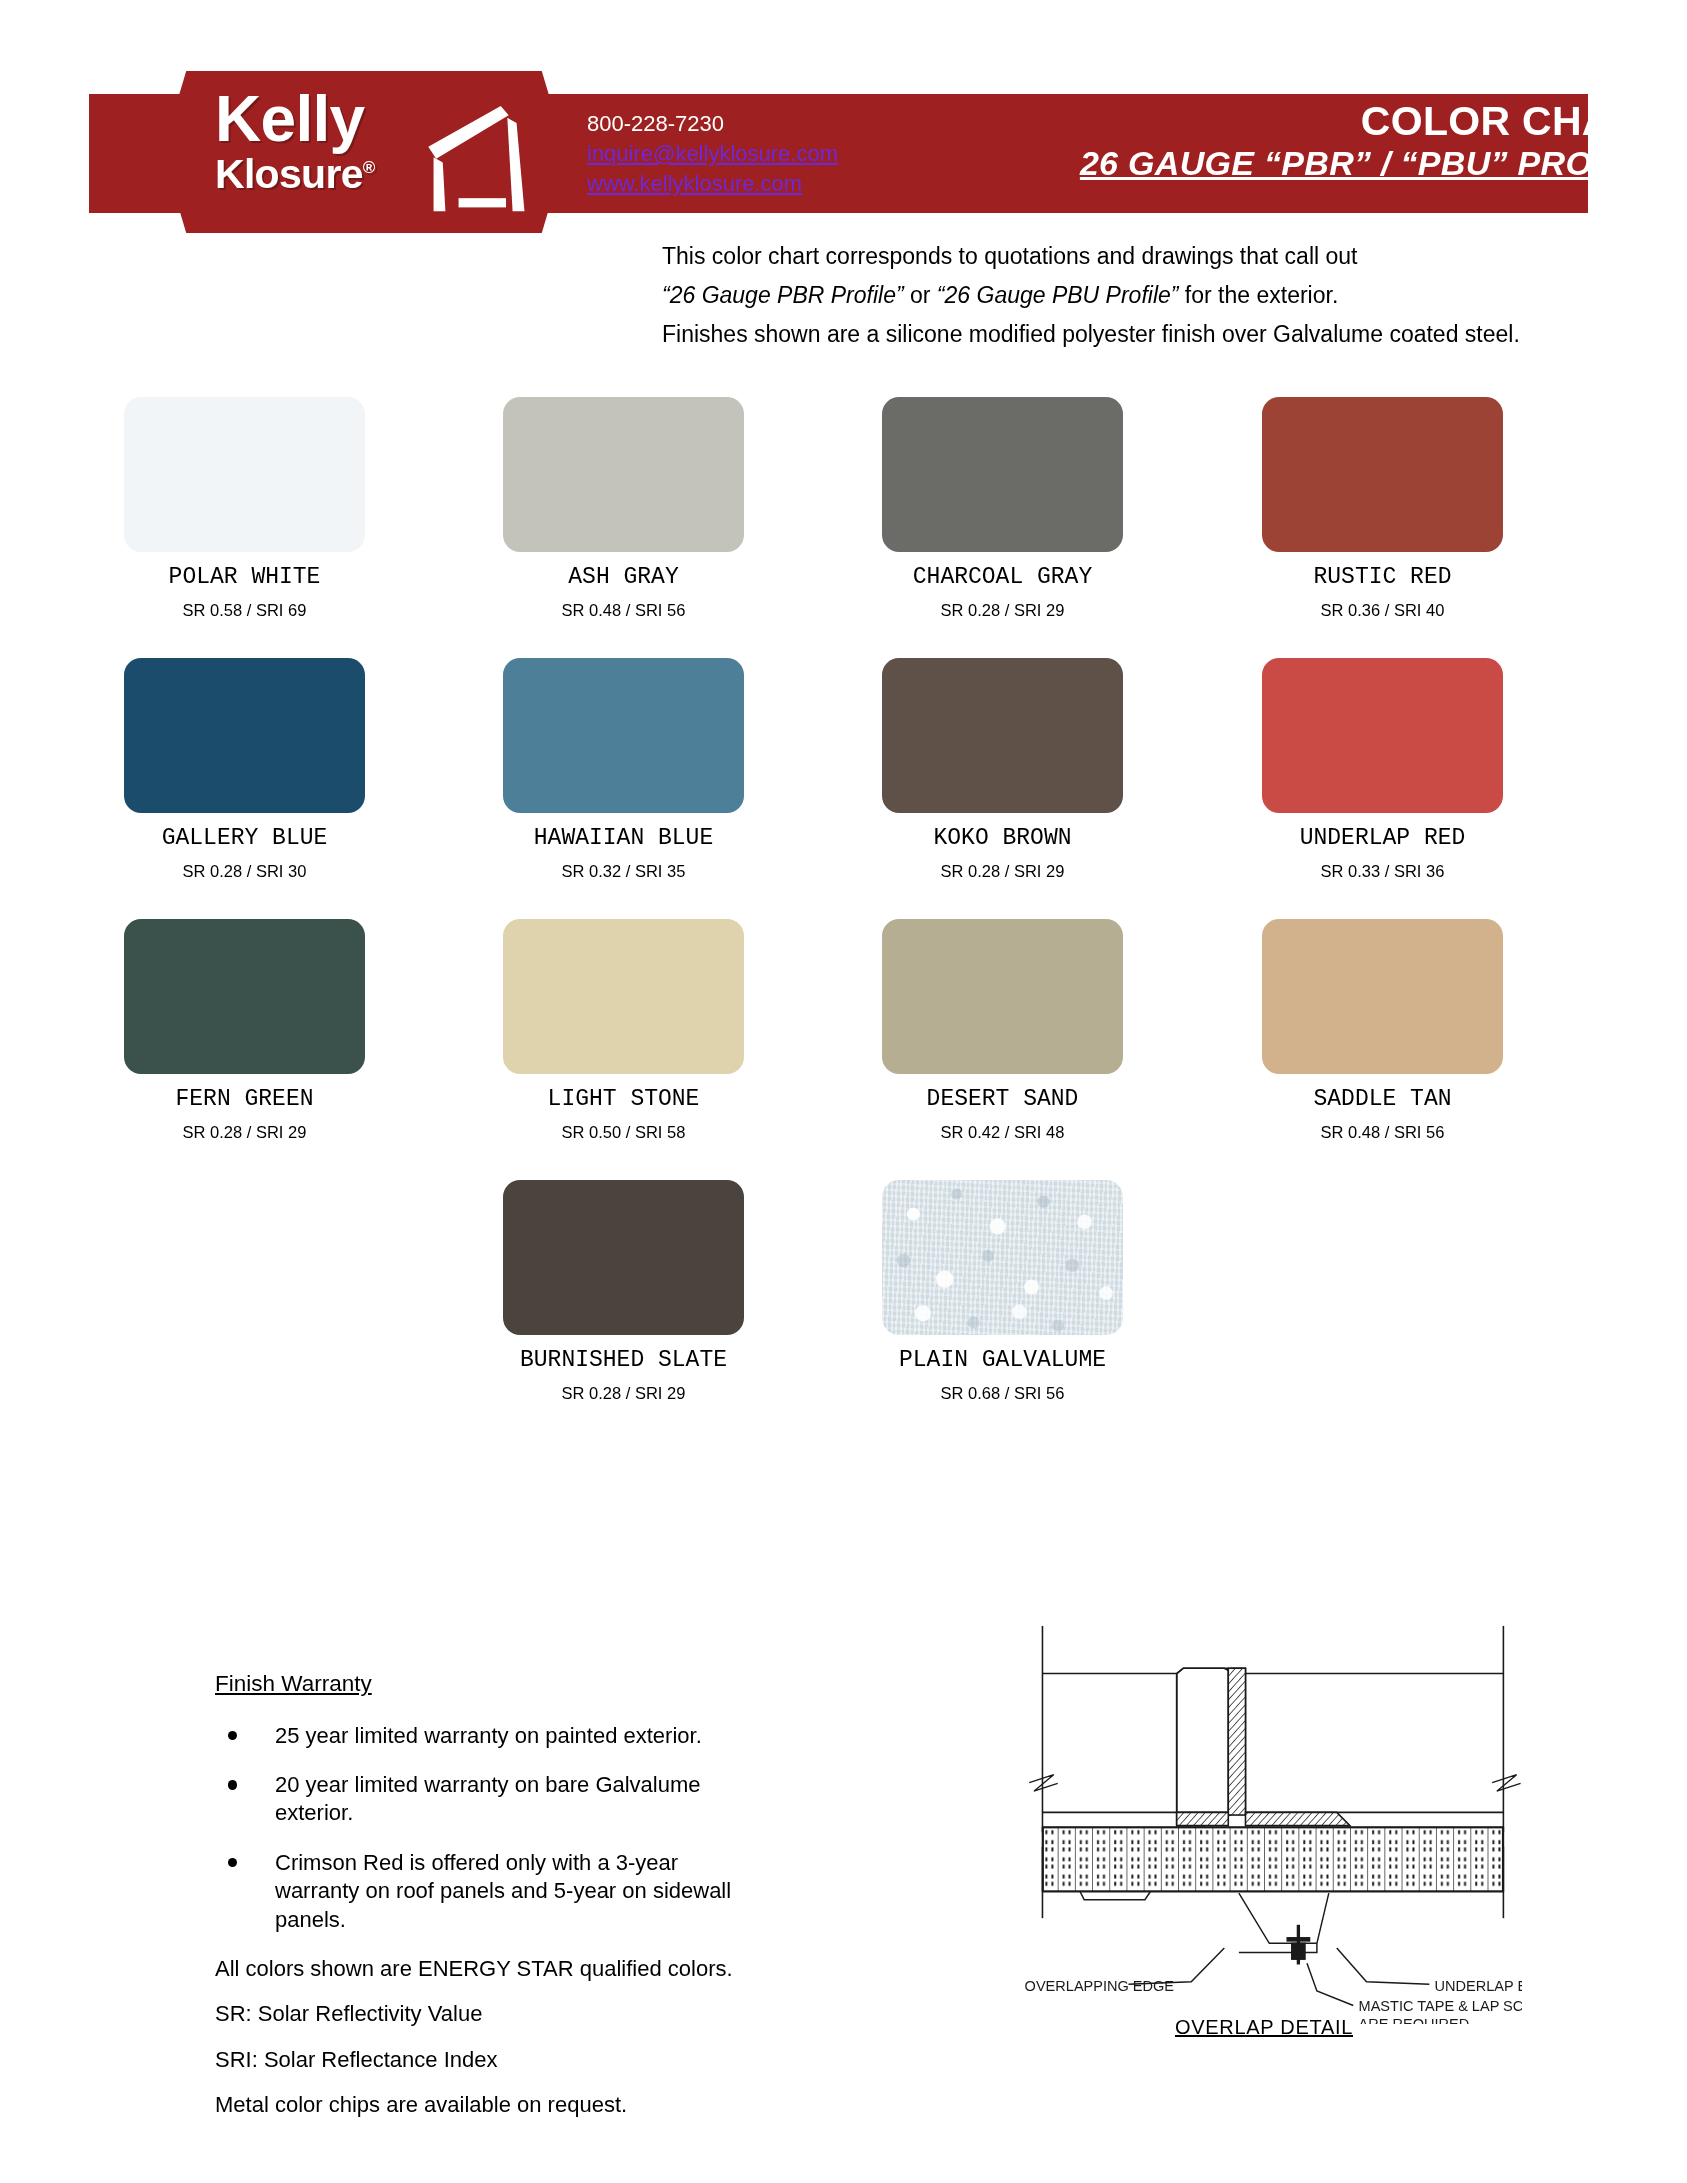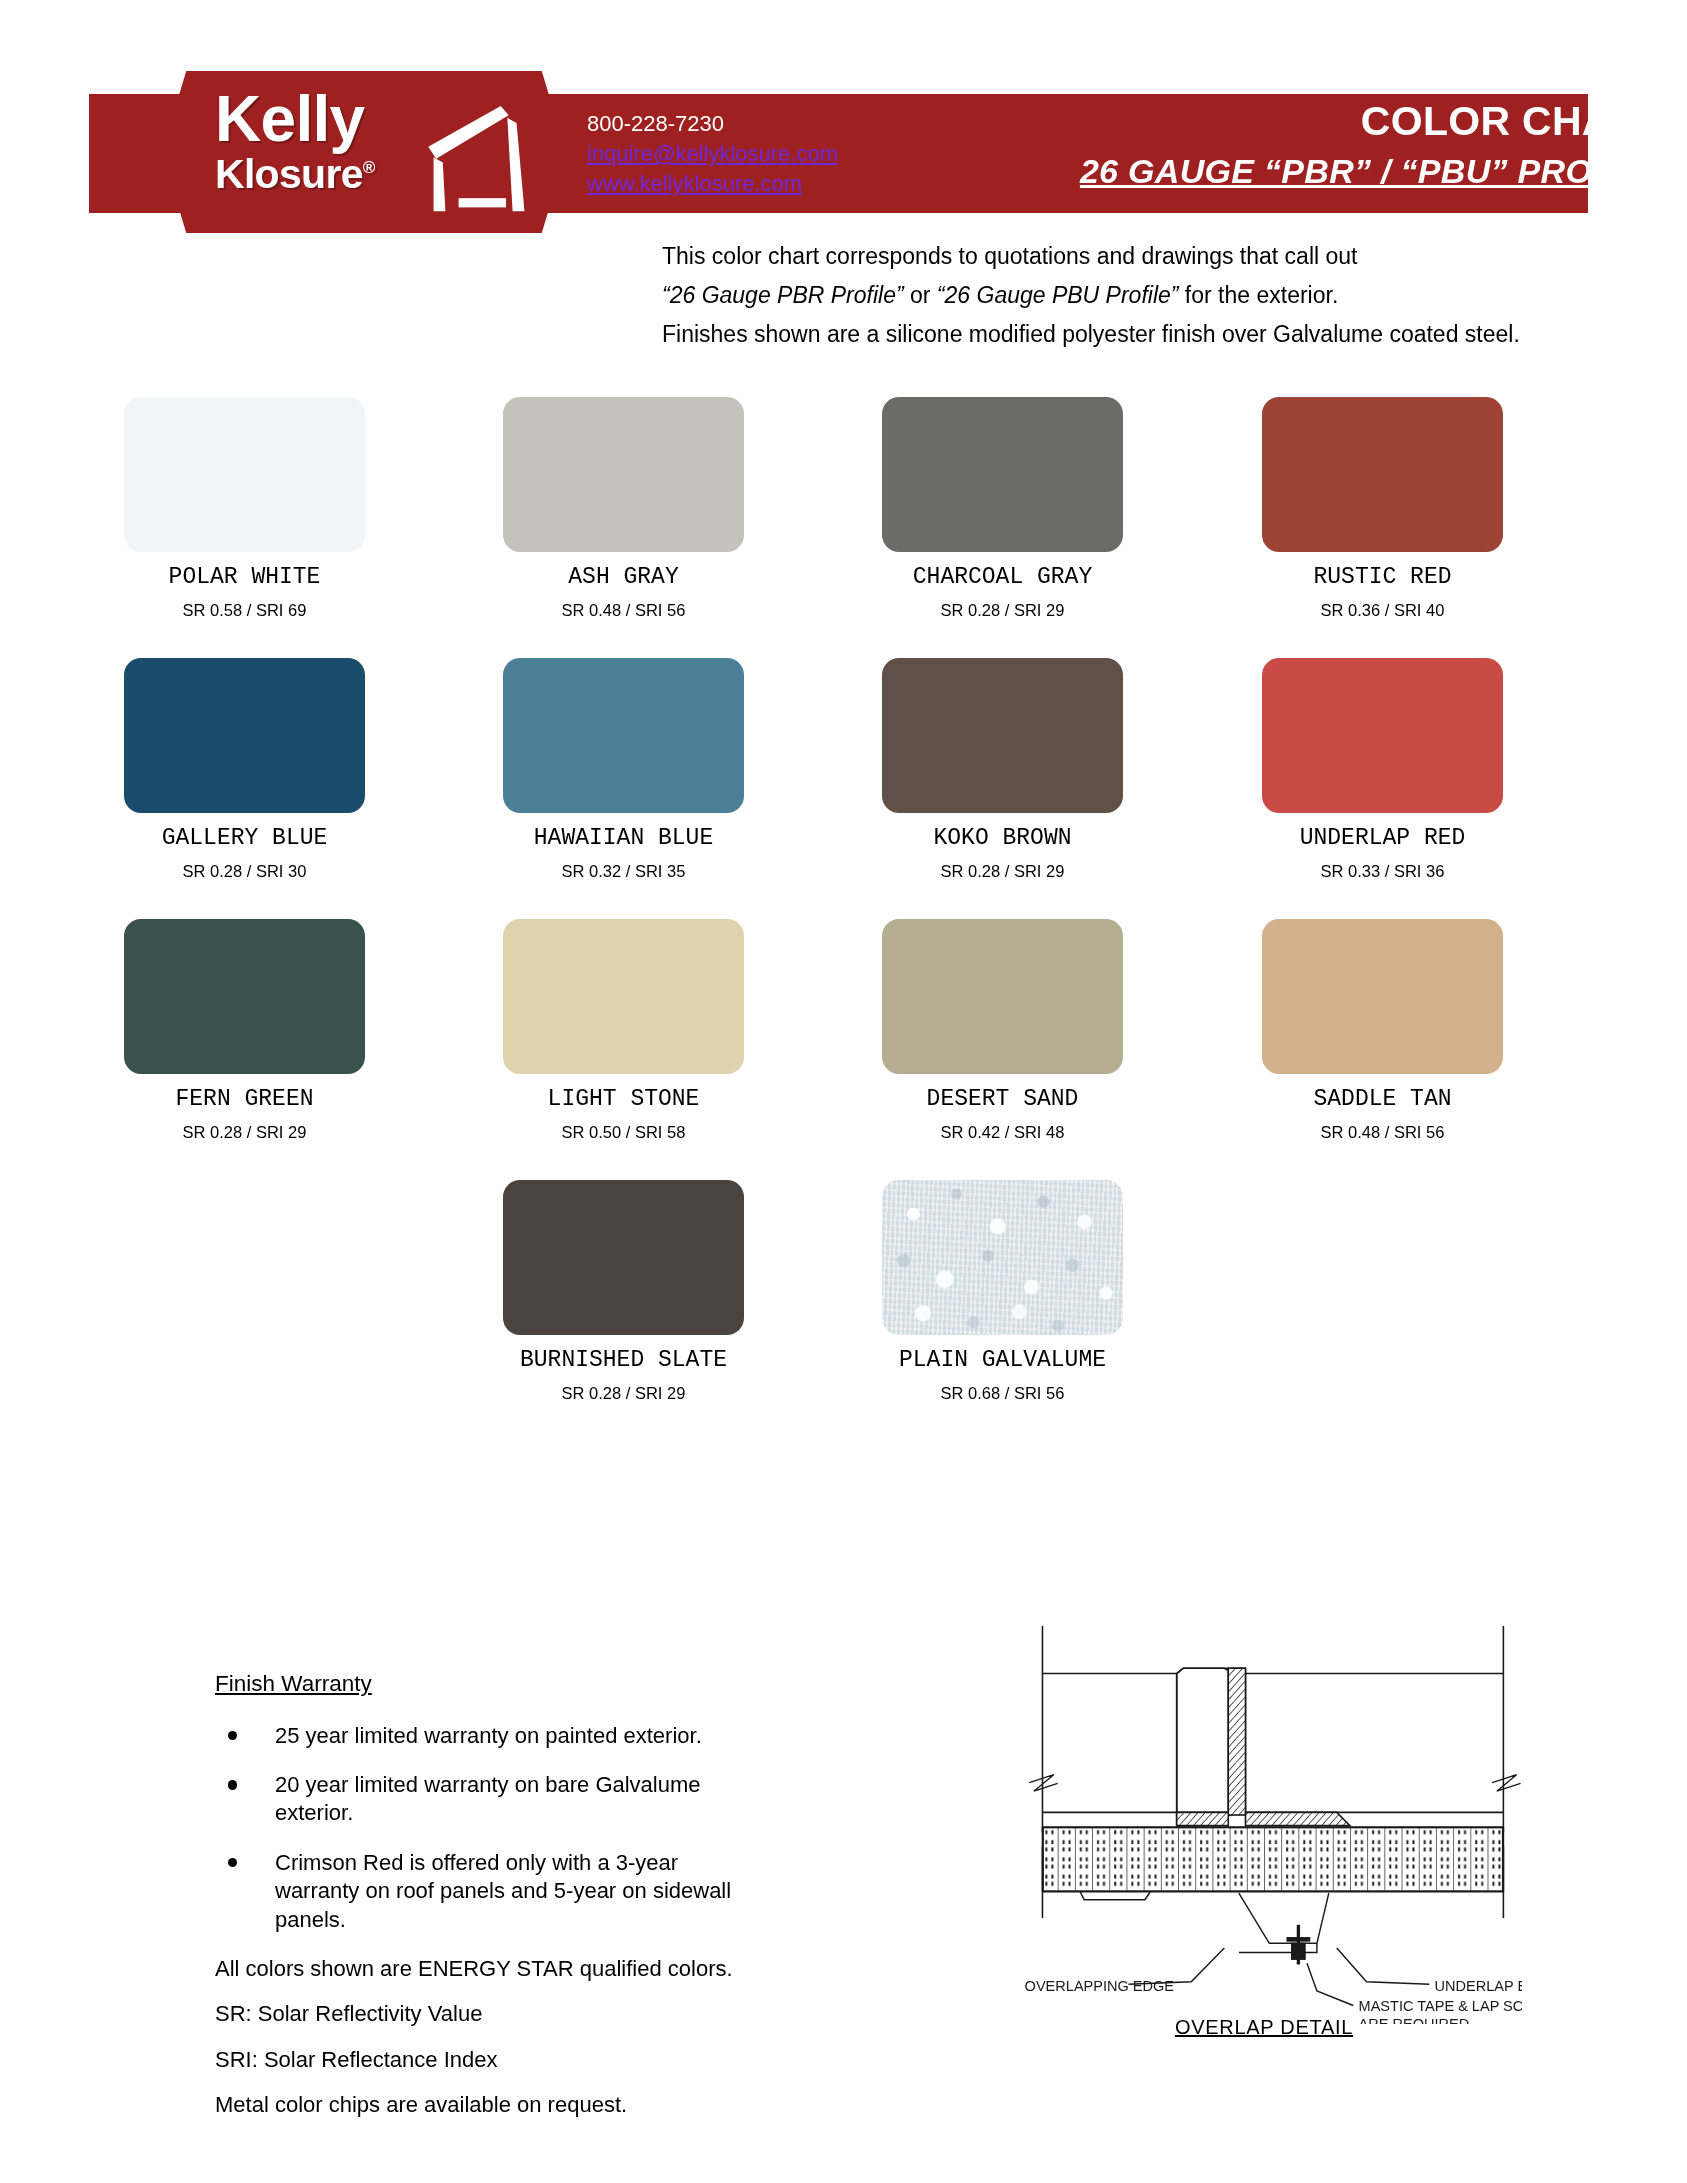--- a/index.html
+++ b/index.html
@@ -113,21 +113,21 @@
     letter-spacing: 0.3px;
     line-height: 37px;
   }
   .header-title .t2 {
     font-size: 34px;
     font-weight: bold;
     font-style: italic;
     line-height: 41px;
     text-decoration: underline;
     letter-spacing: 0.3px;
-    margin-top: 11px;
+    margin-top: 3px;
   }
 
   
   .intro {
     position: absolute;
     left: 662px;
     top: 237px;
     width: 939px;
     font-size: 23px;
     line-height: 39px;

